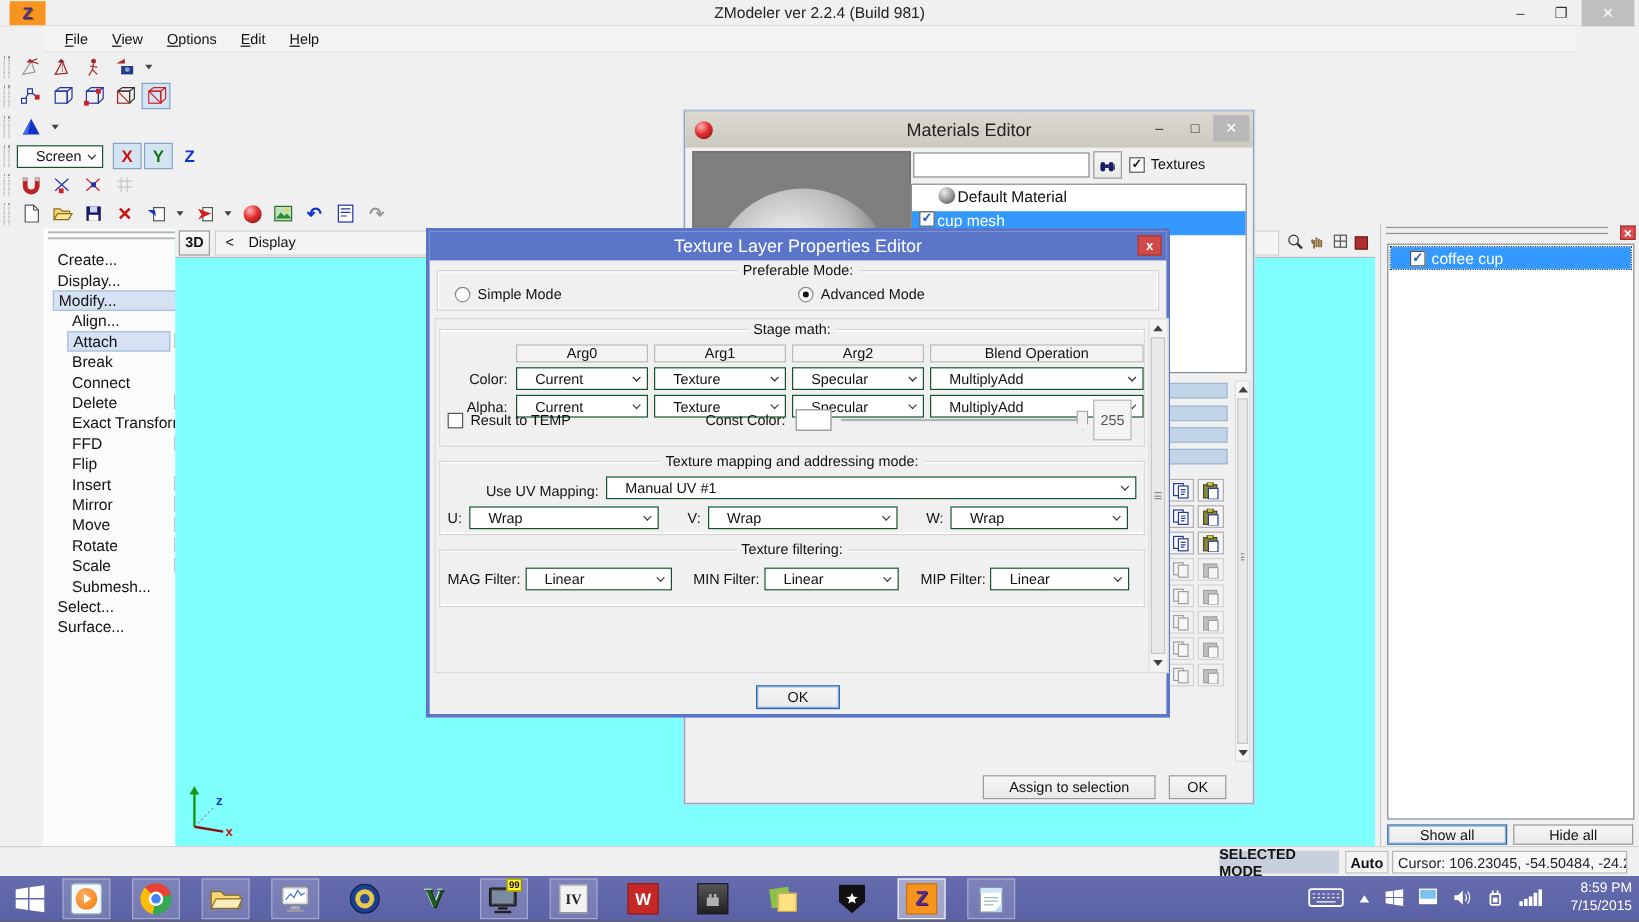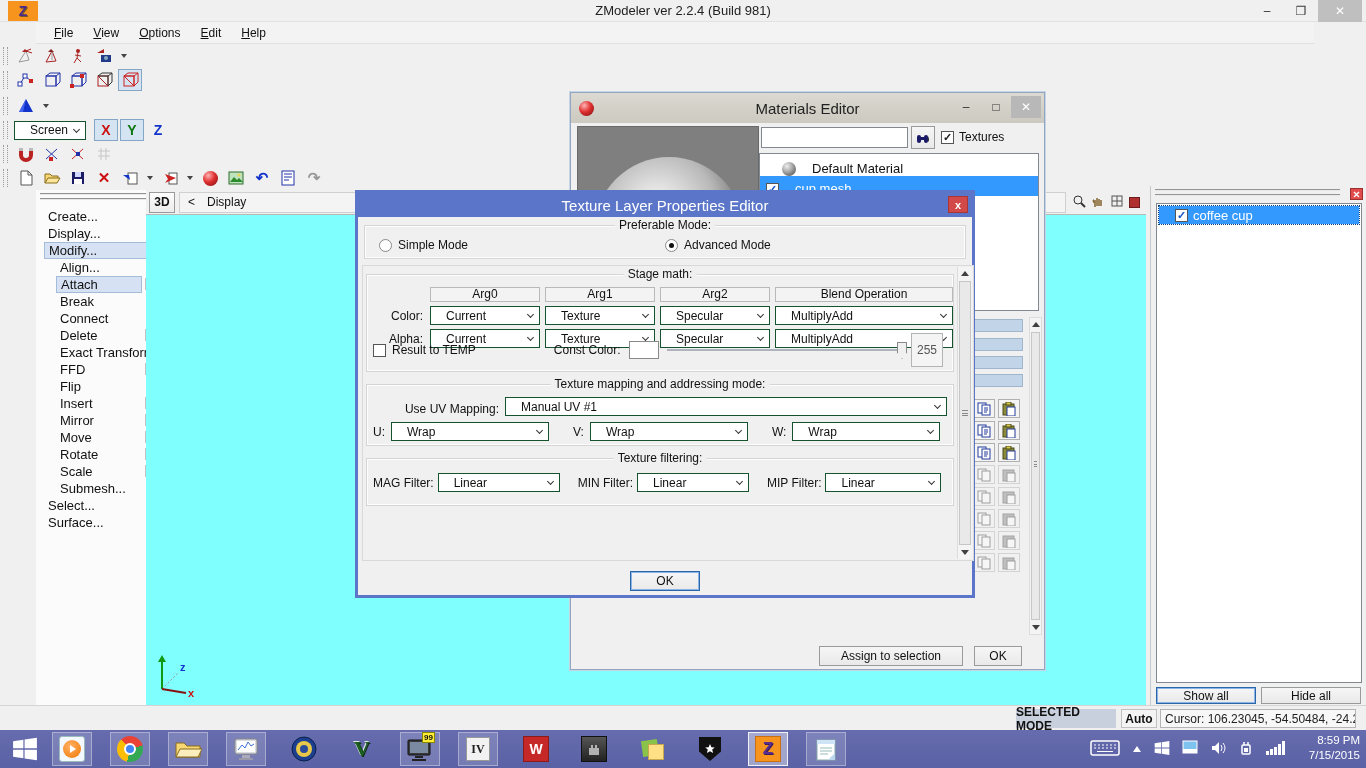--- a/index.html
+++ b/index.html
@@ -79,21 +79,21 @@
   #me-caps{position:absolute;right:3px;top:3px;display:flex;}
   .me-cap{width:30px;height:22px;display:flex;align-items:center;justify-content:center;font-size:12px;color:#333;}
   .me-cap.close{background:#b8b8b8;color:#fff;}
   #me-preview{position:absolute;left:6px;top:33px;width:182px;height:182px;background:#7f7f7f;border:1px solid #6a6a6a;overflow:hidden;}
   #me-sphere{position:absolute;left:16px;top:30px;width:150px;height:150px;border-radius:50%;background:radial-gradient(circle at 42% 35%,#fdfdfd,#b9b9b9 45%,#5e5e5e 75%,#2d2d2d);}
   #me-search{position:absolute;left:190px;top:34px;width:147px;height:21px;background:#fff;border:1px solid #828790;font-size:12px;padding:0 3px;}
   #me-find{position:absolute;left:340px;top:33px;width:24px;height:23px;}
   #me-texcb{position:absolute;left:370px;top:37px;display:flex;align-items:center;gap:5px;font-size:12px;}
   .cb-dark{width:13px;height:13px;background:#fff;border:1px solid #555;display:flex;align-items:center;justify-content:center;font-size:11px;color:#222;font-weight:bold;line-height:11px;}
   #me-list{position:absolute;left:188px;top:60px;width:280px;height:158px;background:#fff;border:1px solid #828790;padding-top:2px;}
-  .me-item{height:20px;display:flex;align-items:flex-end;gap:16px;padding-left:22px;font-size:13px;}
+  .me-item{height:20px;display:flex;align-items:flex-start;gap:2px;padding-left:22px;font-size:13px;}
   .me-item.sel{background:#3399ff;color:#fff;padding-left:6px;}
   .mat-ball{width:14px;height:14px;border-radius:50%;background:radial-gradient(circle at 35% 30%,#eee,#9a9a9a 50%,#3c3c3c);}
   
   .pm-bar{position:absolute;left:370px;width:82px;height:13px;background:#c2d5e8;border:1px solid #9fb6cc;}
   .pp-btn{position:absolute;width:22px;height:19px;border:1px solid #b0b0b0;background:#f4f4f4;display:flex;align-items:center;justify-content:center;}
   .pp-btn.dis{opacity:.45;filter:grayscale(1);}
   #me-sb{position:absolute;left:458px;top:224px;width:13px;height:318px;}
   #me-assign{position:absolute;left:248px;top:553px;width:144px;height:20px;}
   #me-ok{position:absolute;left:403px;top:553px;width:48px;height:20px;}
 
@@ -713,21 +713,21 @@
             </span>
           <span class="combo">
               <span>MultiplyAdd</span>
               <span class="cv"></span>
             </span>
         </div>
       </div>
       <div id="td-resrow">
         <span class="cb-dark" style="background:#fff;color:#fff;"></span>
         <span style="margin-left:6px;">Result to TEMP</span>
-        <span style="margin-left:78px;">Const Color:</span>
+        <span style="margin-left:112px;">Const Color:</span>
         <span class="swatch" style="margin-left:8px;"></span>
         <span class="slider-track">
             <span class="slider-thumb"></span>
           </span>
         <span class="val-box">255</span>
       </div>
 
       <div id="td-map" class="group">
         <span class="legend">Texture mapping and addressing mode:</span>
         <div style="display:flex;align-items:flex-end;margin:12px 6px 0 6px;">

